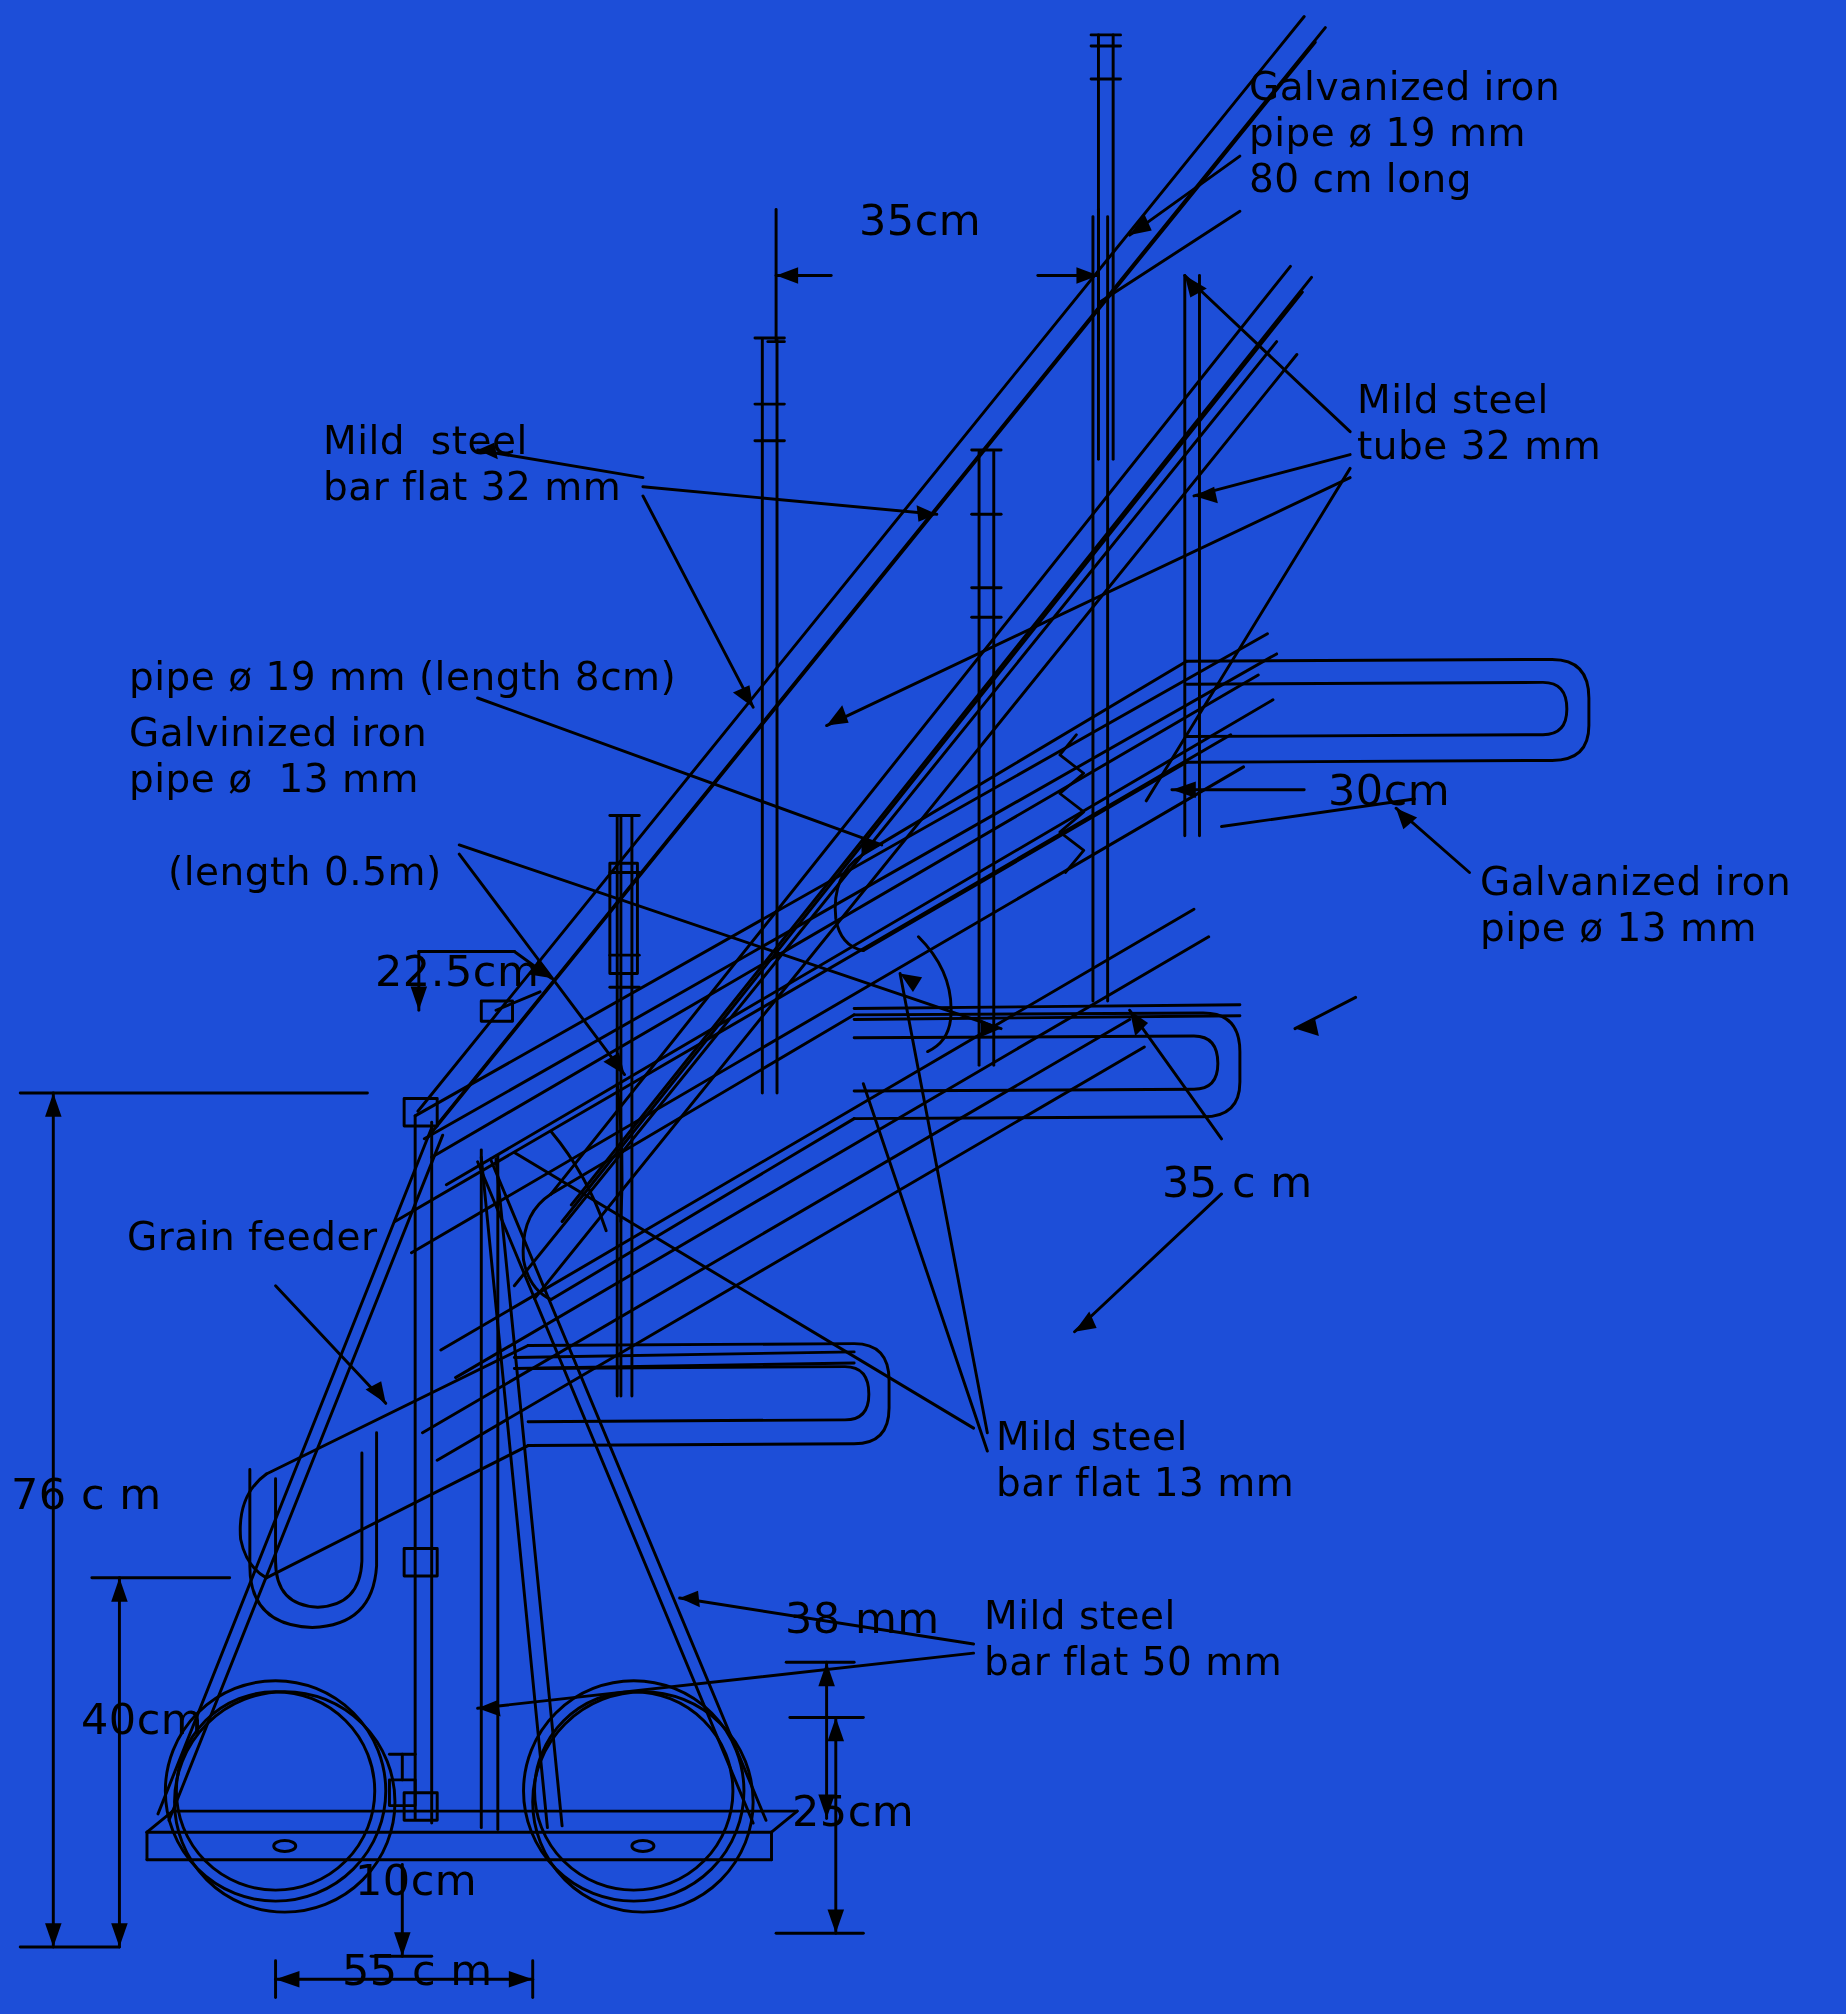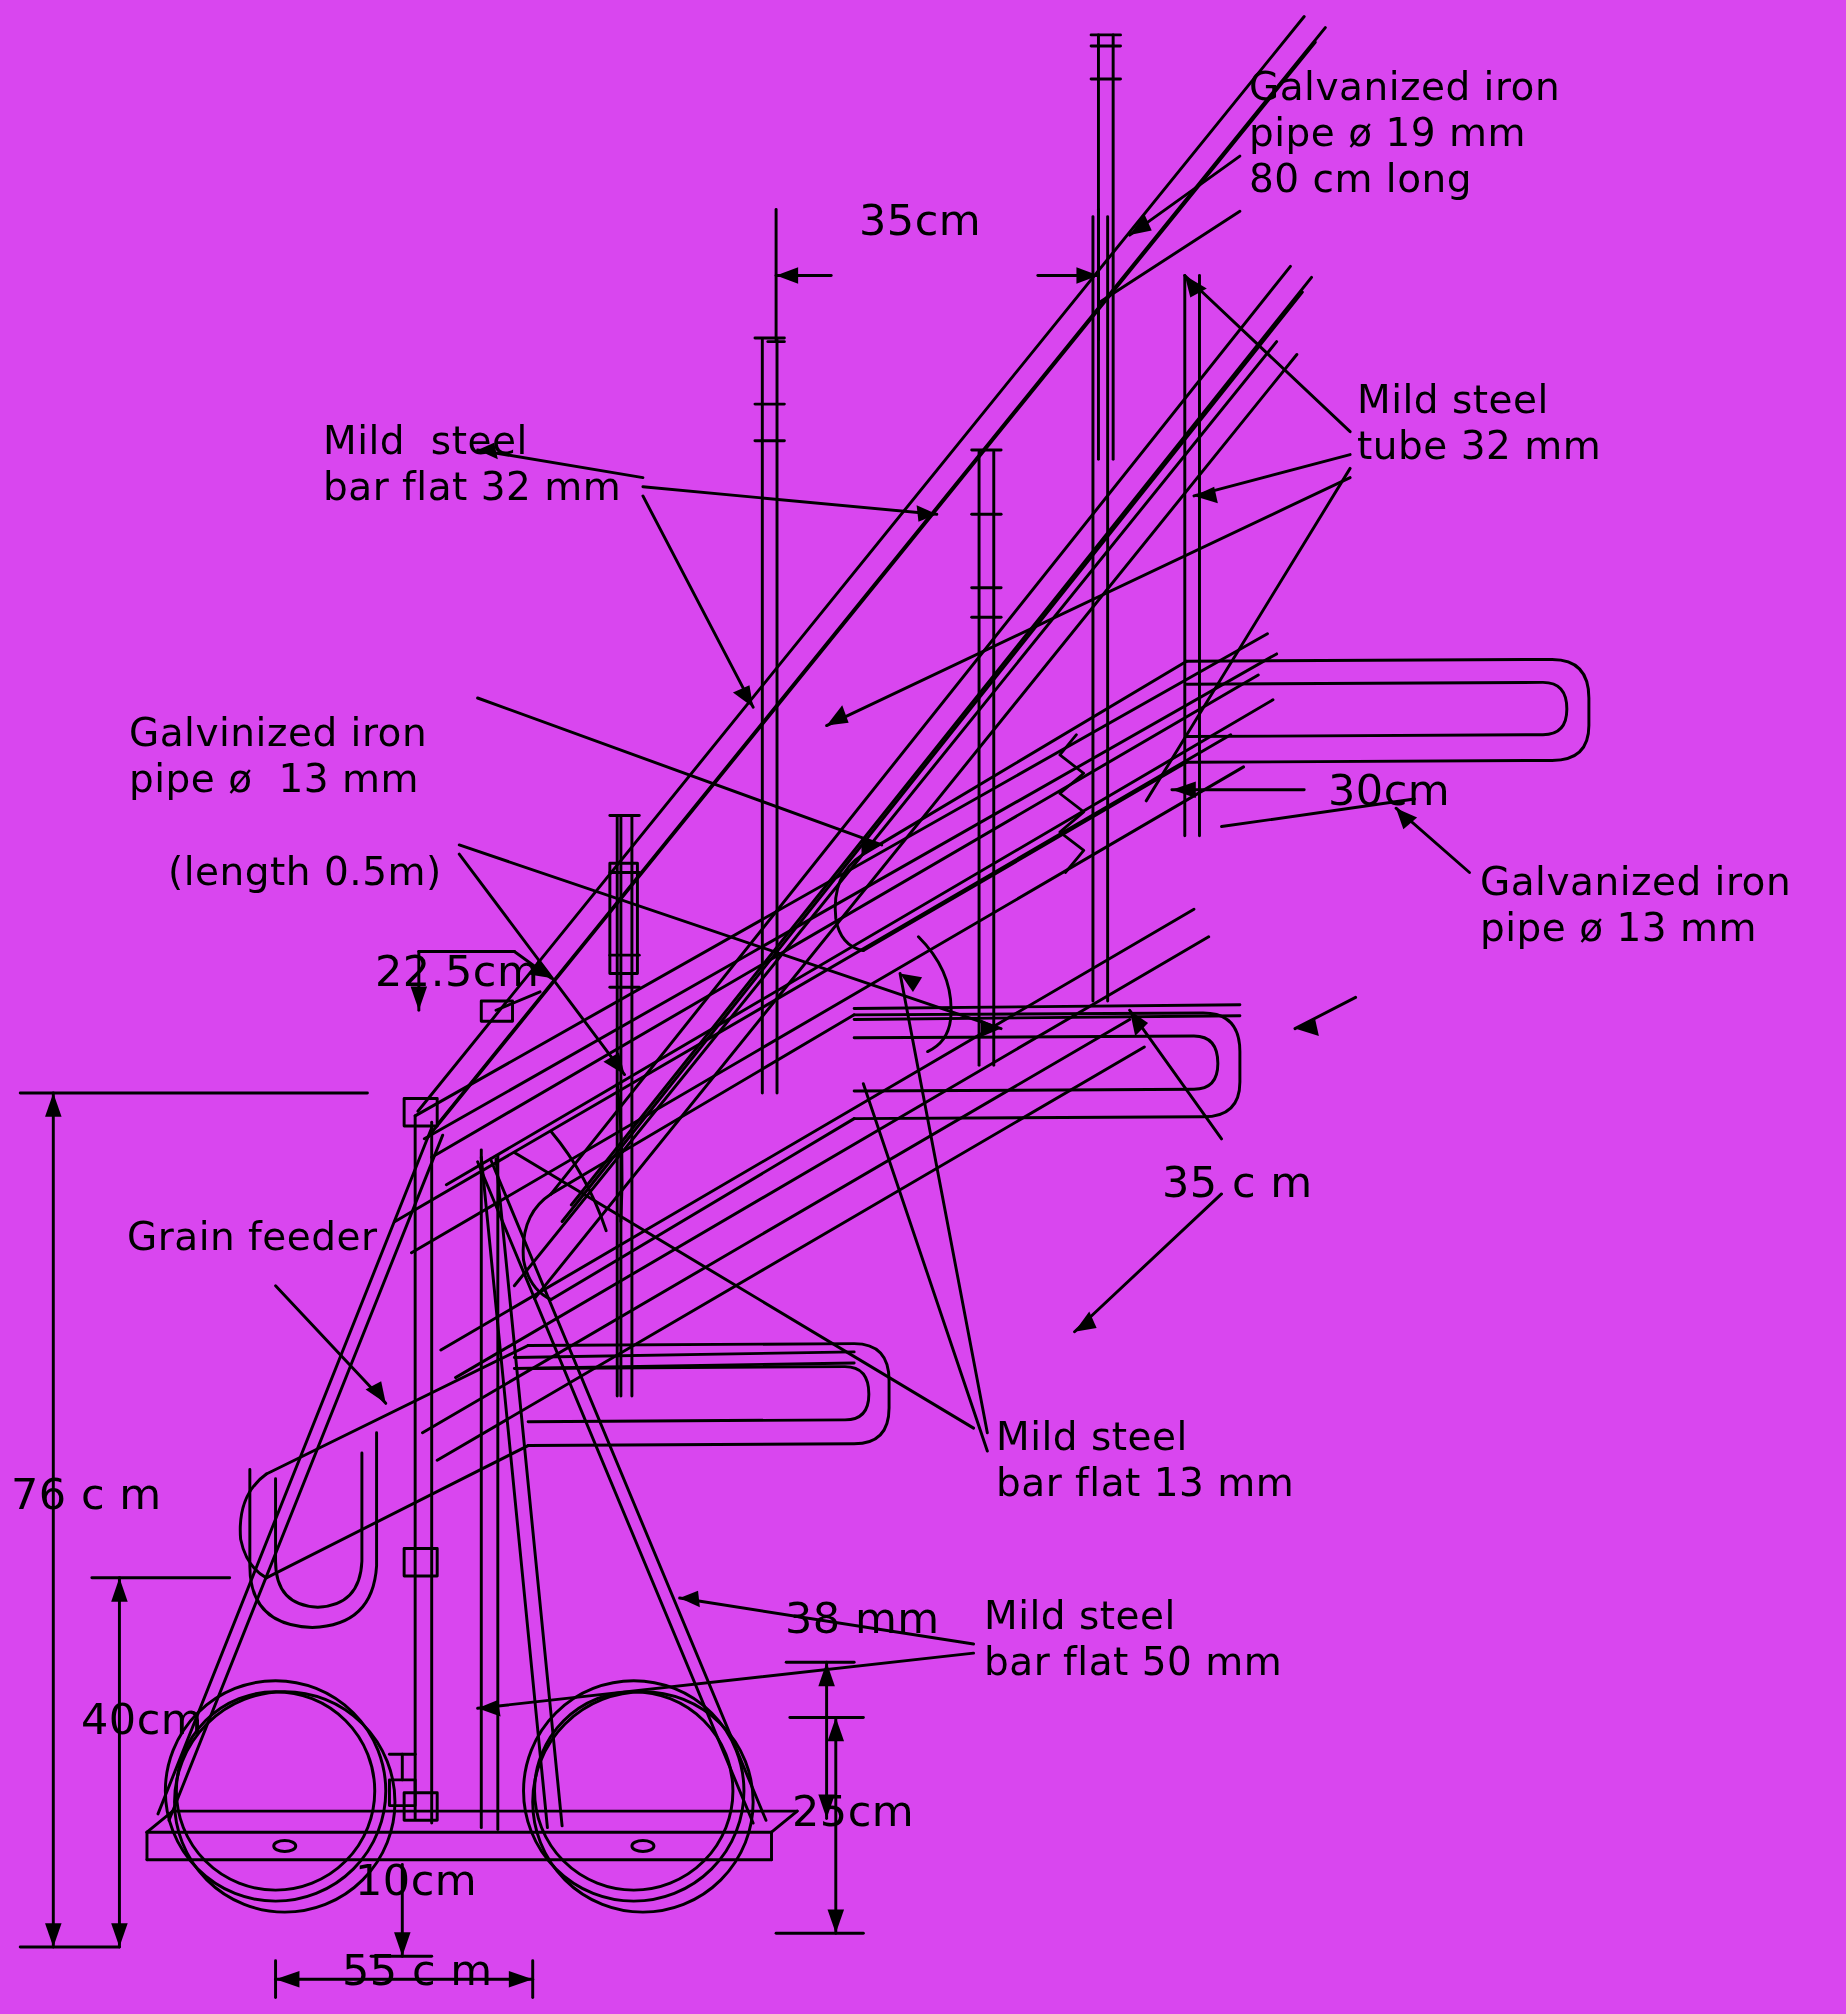--- a/index.html
+++ b/index.html
@@ -7,21 +7,21 @@
     padding: 0;
     background: #ffffff;
   }
   body {
     font-family: "DejaVu Sans", sans-serif;
   }
   #canvas {
     position: relative;
     width: 1847px;
     height: 2015px;
-    background: #d946ef;
+    background: #1d4ed8;
     overflow: hidden;
   }
   #drawing {
     position: absolute;
     left: 0;
     top: 0;
     width: 1847px;
     height: 2015px;
   }
   .lbl {
@@ -283,20 +283,21 @@
   </svg>
 
   <div class="lbl" style="left:1249px; top:64px;">Galvanized iron
 pipe ø 19 mm
 80 cm long</div>
   <div class="lbl dim" style="left:859px; top:195px;">35cm</div>
   <div class="lbl" style="left:1357px; top:377px;">Mild steel
 tube 32 mm</div>
   <div class="lbl" style="left:323px; top:418px;">Mild  steel
 bar flat 32 mm</div>
+  <div class="lbl" style="left:129px; top:654px;">pipe ø 19 mm (length 8cm)</div>
   <div class="lbl" style="left:129px; top:710px;">Galvinized iron
 pipe ø  13 mm</div>
   <div class="lbl" style="left:129px; top:849px;margin-left:39px;">(length 0.5m)</div>
   <div class="lbl dim" style="left:1315px; top:765px;margin-left:13px;">30cm</div>
   <div class="lbl" style="left:1480px; top:859px;">Galvanized iron
 pipe ø 13 mm</div>
   <div class="lbl dim" style="left:375px; top:946px;">22.5cm</div>
   <div class="lbl dim" style="left:1162px; top:1157px;">35 c m</div>
   <div class="lbl" style="left:127px; top:1214px;">Grain feeder</div>
   <div class="lbl" style="left:996px; top:1414px;">Mild steel

